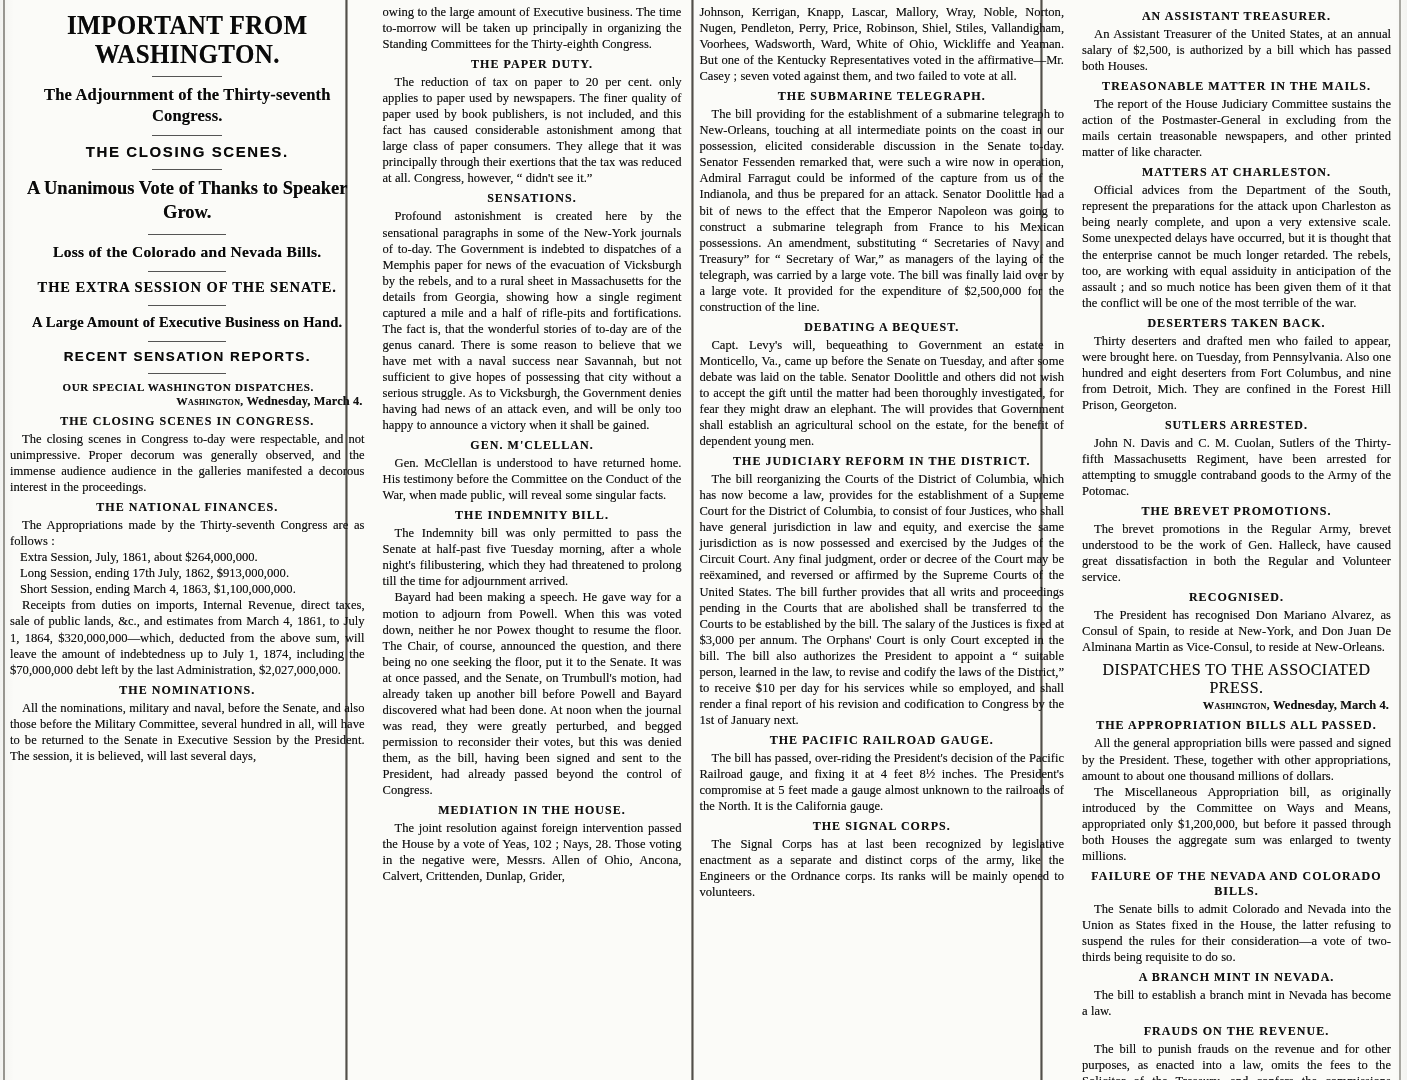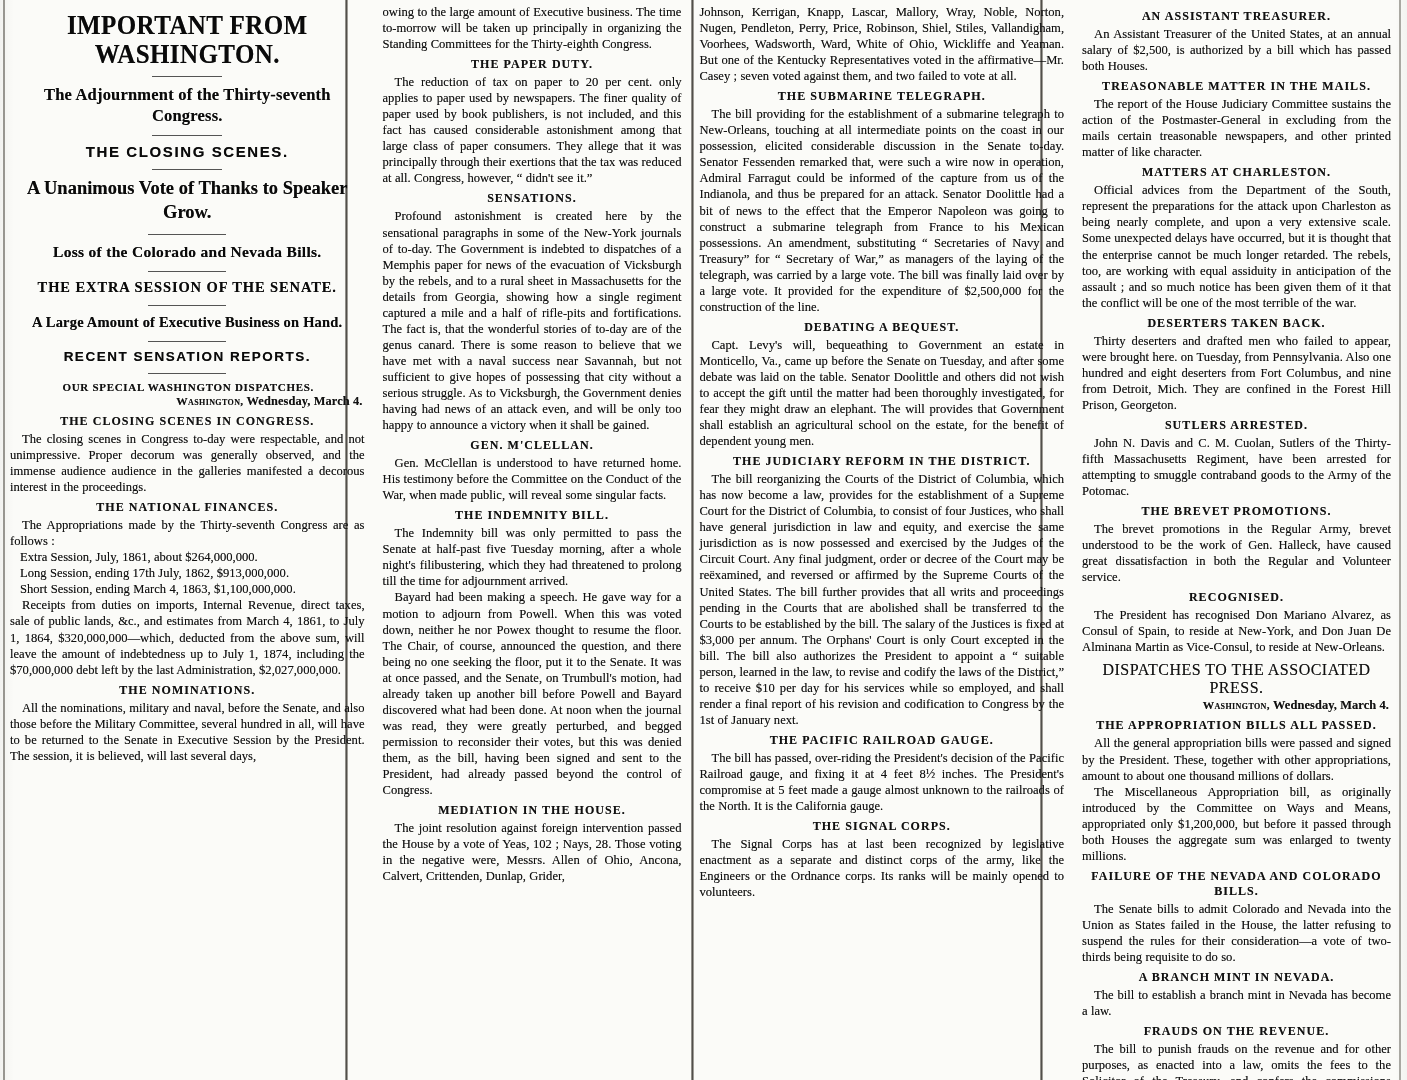--- a/index.html
+++ b/index.html
@@ -246,21 +246,21 @@
     <p>The President has recognised Don Mariano Alvarez, as Consul of Spain, to reside at New-York, and Don Juan De Alminana Martin as Vice-Consul, to reside at New-Orleans.</p>
 
     <div class="assoc">DISPATCHES TO THE ASSOCIATED PRESS.</div>
     <div class="dateline"><span class="sc">Washington,</span><span> Wednesday, March 4.</span></div>
 
     <div class="subhead">THE APPROPRIATION BILLS ALL PASSED.</div>
     <p>All the general appropriation bills were passed and signed by the President. These, together with other appropriations, amount to about one thousand millions of dollars.</p>
     <p>The Miscellaneous Appropriation bill, as originally introduced by the Committee on Ways and Means, appropriated only $1,200,000, but before it passed through both Houses the aggregate sum was enlarged to twenty millions.</p>
 
     <div class="subhead">FAILURE OF THE NEVADA AND COLORADO BILLS.</div>
-    <p>The Senate bills to admit Colorado and Nevada into the Union as States failed in the House, the latter refusing to suspend the rules for their consideration—a vote of two-thirds being requisite to do so.</p>
+    <p>The Senate bills to admit Colorado and Nevada into the Union as States fixed in the House, the latter refusing to suspend the rules for their consideration—a vote of two-thirds being requisite to do so.</p>
 
     <div class="subhead">A BRANCH MINT IN NEVADA.</div>
     <p>The bill to establish a branch mint in Nevada has become a law.</p>
 
     <div class="subhead">FRAUDS ON THE REVENUE.</div>
     <p>The bill to punish frauds on the revenue and for other purposes, as enacted into a law, omits the fees to the Solicitor of the Treasury, and confers the commissions arising from seizures under the revenue laws, excluding prize cases, to the District-Attorney.</p>
   </div>
 
 </div>
 

